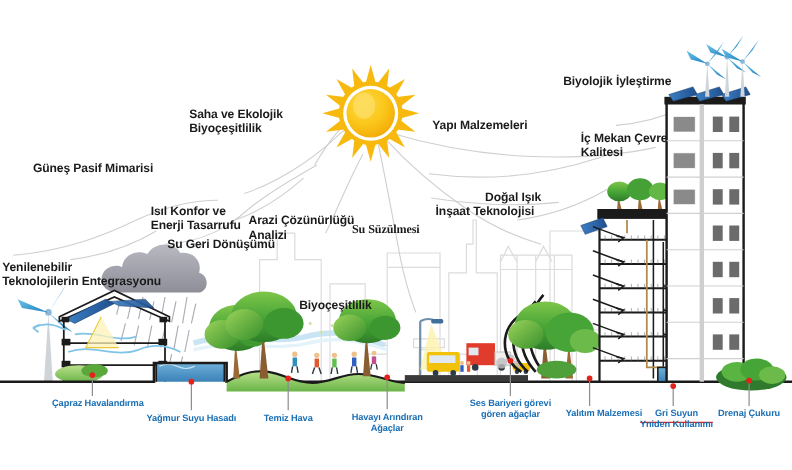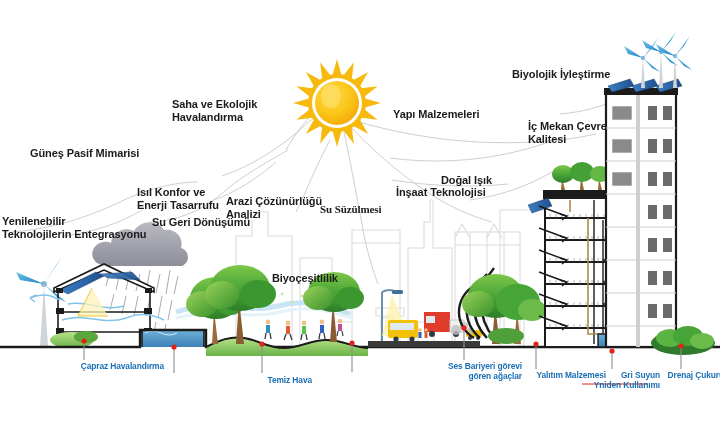--- a/index.html
+++ b/index.html
@@ -3,21 +3,21 @@
 <meta charset="utf-8">
 <style>
   html,body{margin:0;padding:0;background:#fff;}
   body{width:720px;height:427px;overflow:hidden;
        font-family:"Liberation Sans","DejaVu Sans",sans-serif;}
   #stage{position:relative;width:720px;height:427px;background:#ffffff;overflow:hidden;}
   #bg-svg{position:absolute;left:0;top:0;width:720px;height:427px;}
   .lbl{position:absolute;white-space:pre-line;line-height:1.18;letter-spacing:-0.1px;}
   .lbl-dark{color:#1b1b1b;font-weight:bold;font-size:11px;}
   .lbl-blue{color:#1a6fb5;font-weight:bold;font-size:8.4px;}
-  .lbl-blue.ctr,.lbl-dark.ctr{text-align:right;}
+  .lbl-blue.ctr,.lbl-dark.ctr{text-align:center;}
 </style>
 </head>
 <body>
 
 <div id="stage">
 
   <svg id="bg-svg" viewBox="0 0 720 427">
     <defs>
       <radialGradient id="sunGrad" cx="38%" cy="32%" r="72%">
         <stop offset="0%" stop-color="#fcd84a"></stop>
@@ -498,39 +498,42 @@
       <circle cx="536" cy="344" r="2.6"></circle>
       <circle cx="612" cy="351" r="2.6"></circle>
       <circle cx="681" cy="346" r="2.6"></circle>
     </g>
 
     <path d="M582 384 L648 384" stroke="#e2231a" stroke-width="1"></path>
   </svg>
 
   <div class="lbl lbl-dark" style="left:30px;top:147px;">Güneş Pasif Mimarisi</div>
   <div class="lbl lbl-dark" style="left:172px;top:98px;">Saha ve Ekolojik
-Havalandırma</div>
+Biyoçeşitlilik</div>
   <div class="lbl lbl-dark" style="left:393px;top:98px;margin-top:10px;">Yapı Malzemeleri</div>
   <div class="lbl lbl-dark" style="left:512px;top:68px;">Biyolojik İyleştirme</div>
   <div class="lbl lbl-dark" style="left:528px;top:120px;">İç Mekan Çevre
 Kalitesi</div>
   <div class="lbl lbl-dark" style="left:441px;top:143px;margin-top:31px;">Doğal Işık</div>
   <div class="lbl lbl-dark" style="left:226px;top:163px;margin-top:32px;">Arazi Çözünürlüğü
 Analizi</div>
   <div class="lbl lbl-dark" style="left:396px;top:186px;">İnşaat Teknolojisi</div>
   <div class="lbl lbl-dark" style="left:137px;top:186px;">Isıl Konfor ve
 Enerji Tasarrufu</div>
   <div class="lbl lbl-dark" style="left:320px;top:203px;font-family:Liberation Serif, serif;">Su Süzülmesi</div>
   <div class="lbl lbl-dark" style="left:152px;top:216px;">Su Geri Dönüşümü</div>
-  <div class="lbl lbl-dark" style="left:2px;top:215px;">Yenilenebilir
+  <div class="lbl lbl-dark" style="left:2px;top:237px;">Yenilenebilir
 Teknolojilerin Entegrasyonu</div>
   <div class="lbl lbl-dark" style="left:272px;top:272px;text-align:center;">Biyoçeşitlilik</div>
 
   <div class="lbl lbl-blue ctr" style="left:14px;top:362px;width:150px;">Çapraz Havalandırma</div>
+  <div class="lbl lbl-blue ctr" style="left:109px;top:376px;width:130px;">Yağmur Suyu Hasadı</div>
   <div class="lbl lbl-blue ctr" style="left:212px;top:376px;width:100px;">Temiz Hava</div>
+  <div class="lbl lbl-blue ctr" style="left:300px;top:375px;width:104px;">Havayı Arındıran
+Ağaçlar</div>
   <div class="lbl lbl-blue ctr" style="left:406px;top:362px;width:116px;">Ses Bariyeri görevi
 gören ağaçlar</div>
   <div class="lbl lbl-blue ctr" style="left:492px;top:371px;width:114px;">Yalıtım Malzemesi</div>
   <div class="lbl lbl-blue ctr" style="left:570px;top:371px;width:90px;">Gri Suyun
 Yniden Kullanımı</div>
   <div class="lbl lbl-blue ctr" style="left:638px;top:371px;width:86px;">Drenaj Çukuru</div>
 
 </div>
 
 </body></html>

